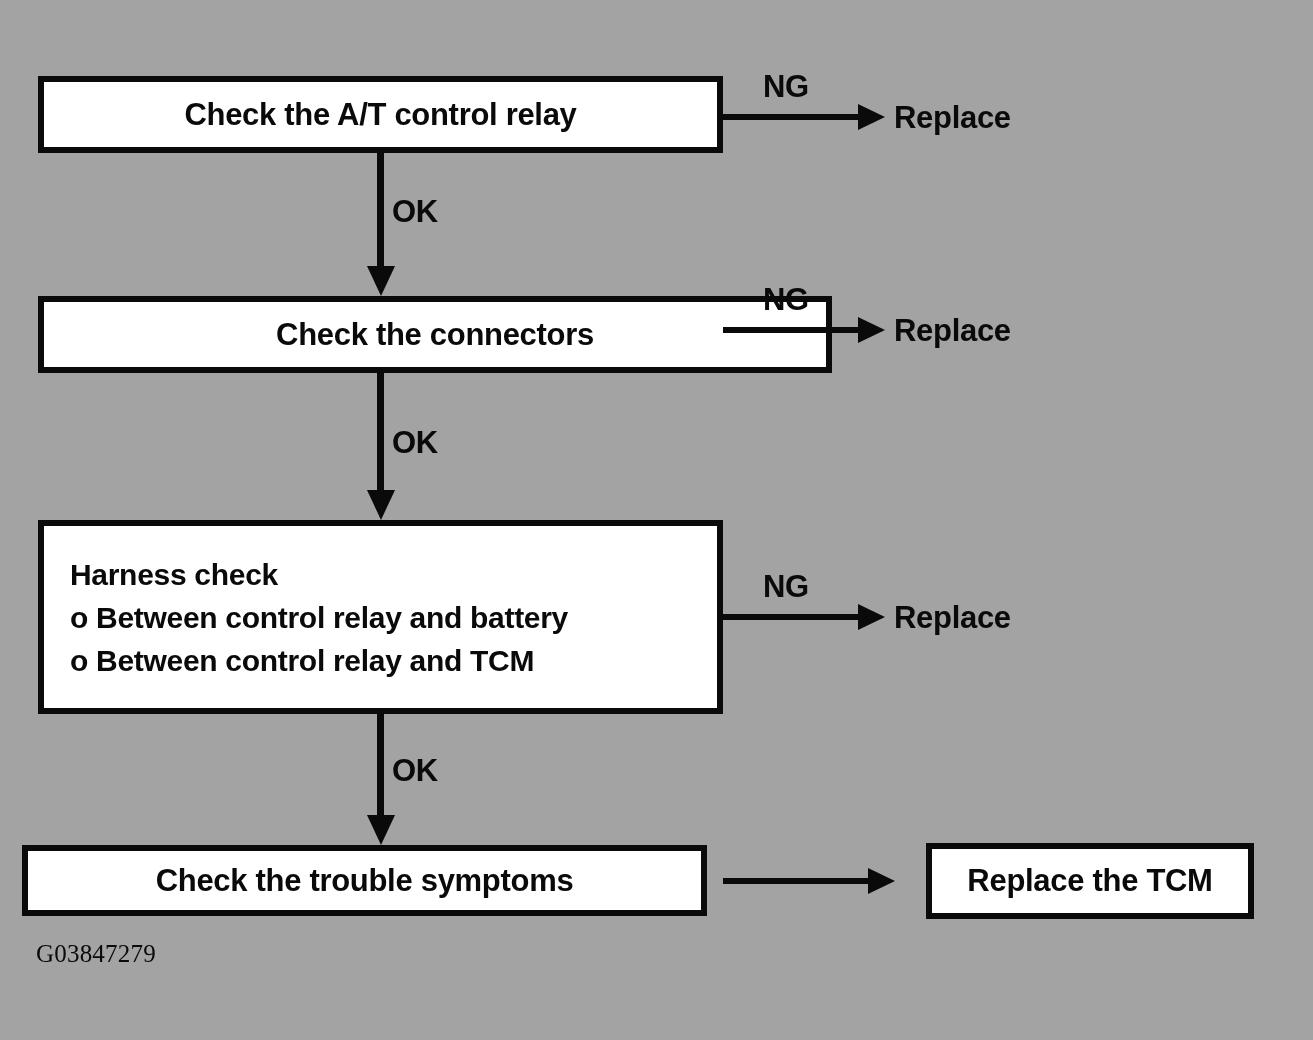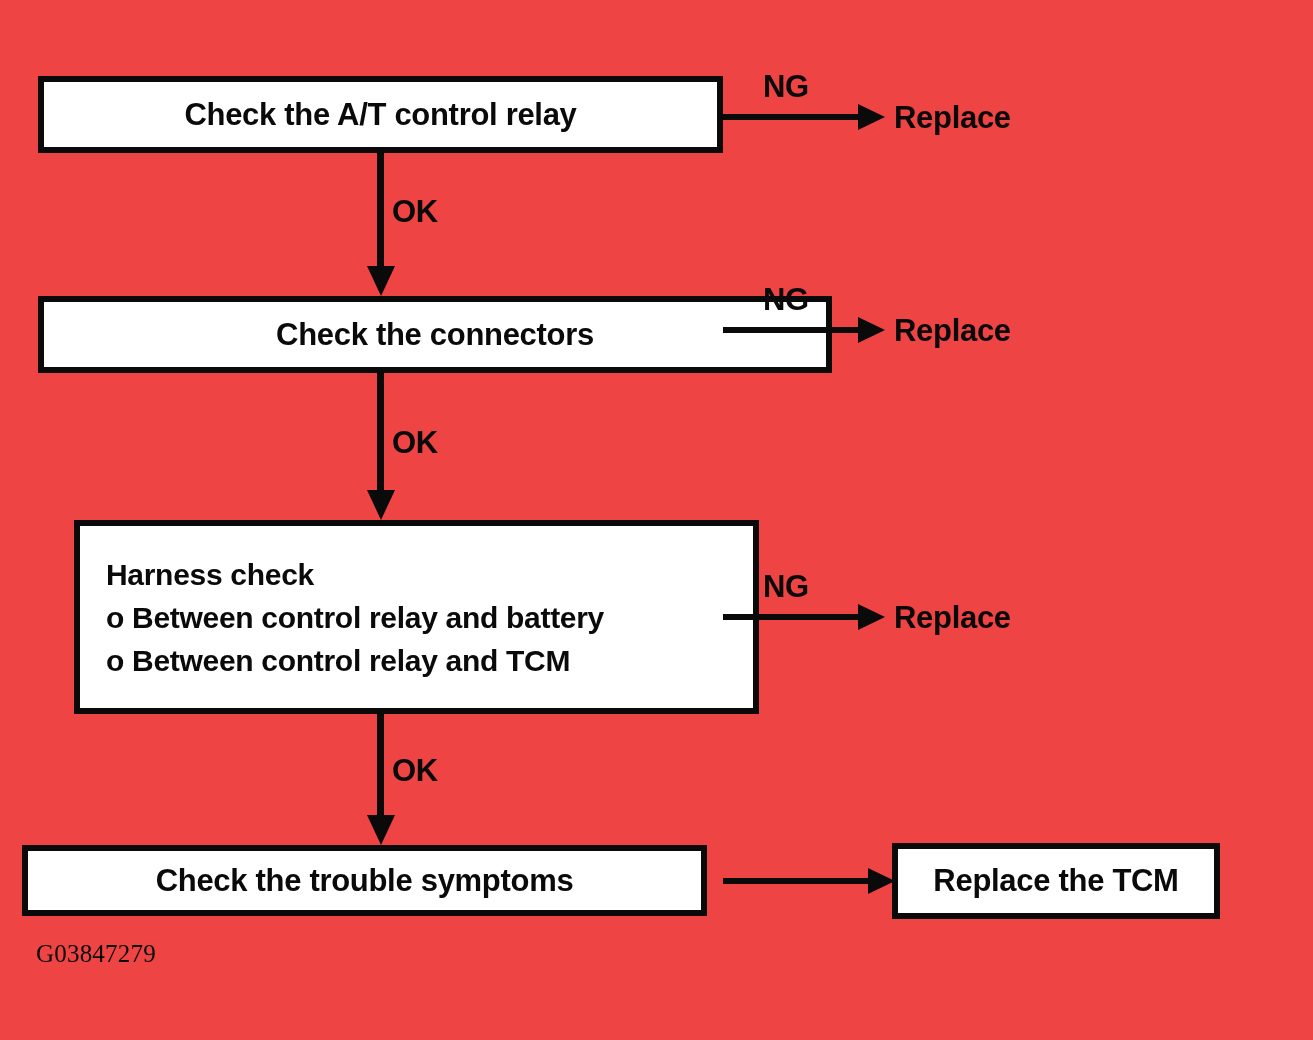--- a/index.html
+++ b/index.html
@@ -4,21 +4,21 @@
 <style>
   html, body {
     margin: 0;
     padding: 0;
     background: #ffffff;
   }
   .canvas {
     position: relative;
     width: 1313px;
     height: 1040px;
-    background: #ef4444;
+    background: #a3a3a3;
     color: #0a0a0a;
     font-family: "Liberation Sans", sans-serif;
     overflow: hidden;
   }
   
   .pbox {
     position: absolute;
     box-sizing: border-box;
     border: 6px solid #0a0a0a;
     background: #ffffff;
@@ -30,21 +30,20 @@
     letter-spacing: -0.3px;
     white-space: nowrap;
   }
   .pbox.multiline {
     flex-direction: column;
     align-items: flex-start;
     justify-content: center;
     padding: 8px 14px 8px 26px;
     font-size: 30px;
     line-height: 43px;
-    margin-left: 36px;
   }
   
   .vshaft {
     position: absolute;
     width: 7px;
     background: #0a0a0a;
   }
   .hshaft {
     position: absolute;
     height: 6px;
@@ -121,19 +120,19 @@
   <div class="edge-label" style="left:894px; top:600px;">Replace</div>
   <div class="vshaft" style="left:377px; top:712px; height:105px;"></div>
   <div class="head-down" style="left:367px; top:815px;"></div>
   <div class="edge-label" style="left:392px; top:753px;">OK</div>
 
   <div class="pbox" style="left:22px; top:845px; width:685px; height:71px;">
     <span>Check the trouble symptoms</span>
   </div>
   <div class="hshaft" style="left:723px; top:878px; width:146px;"></div>
   <div class="head-right" style="left:868px; top:868px;"></div>
-  <div class="pbox" style="left:892px; top:843px; width:328px; height:76px;">
+  <div class="pbox" style="left:926px; top:843px; width:328px; height:76px;">
     <span>Replace the TCM</span>
   </div>
 
   <div class="figure-code" style="left:36px; top:940px;font-family:Liberation Serif, serif;">G03847279</div>
 
 </div>
 
 </body></html>

